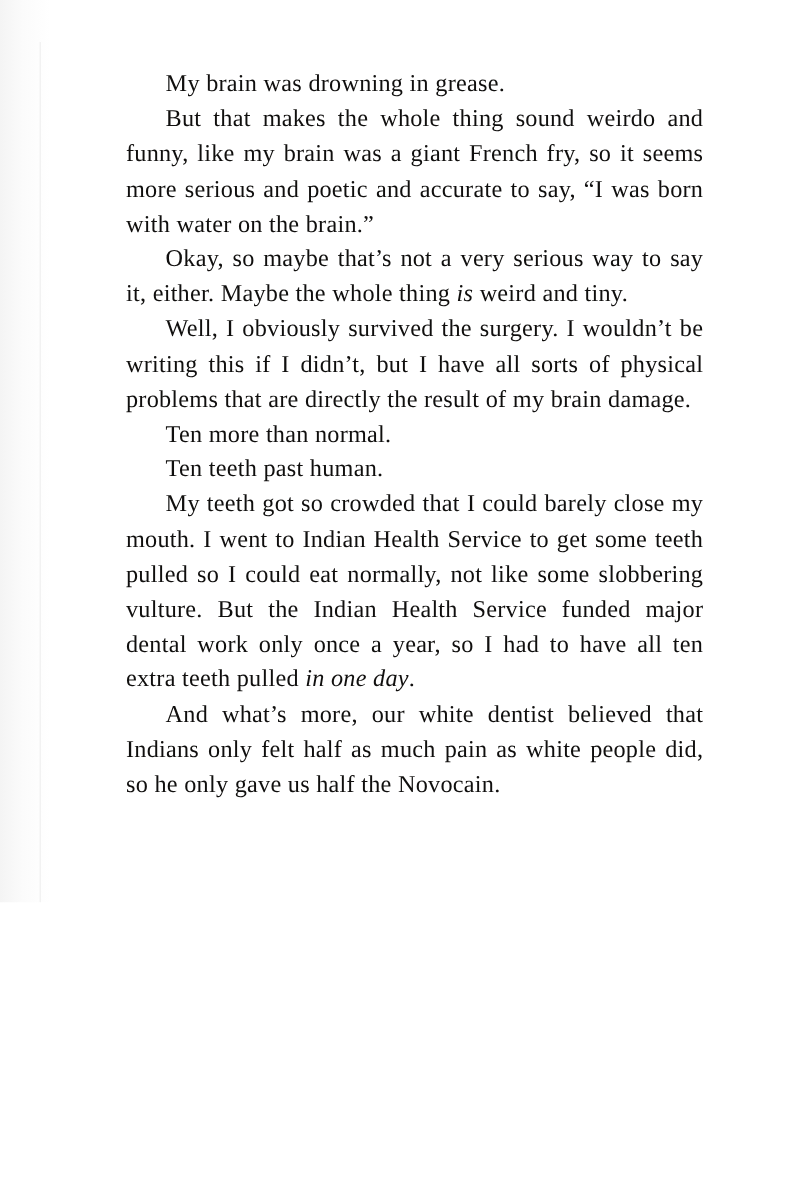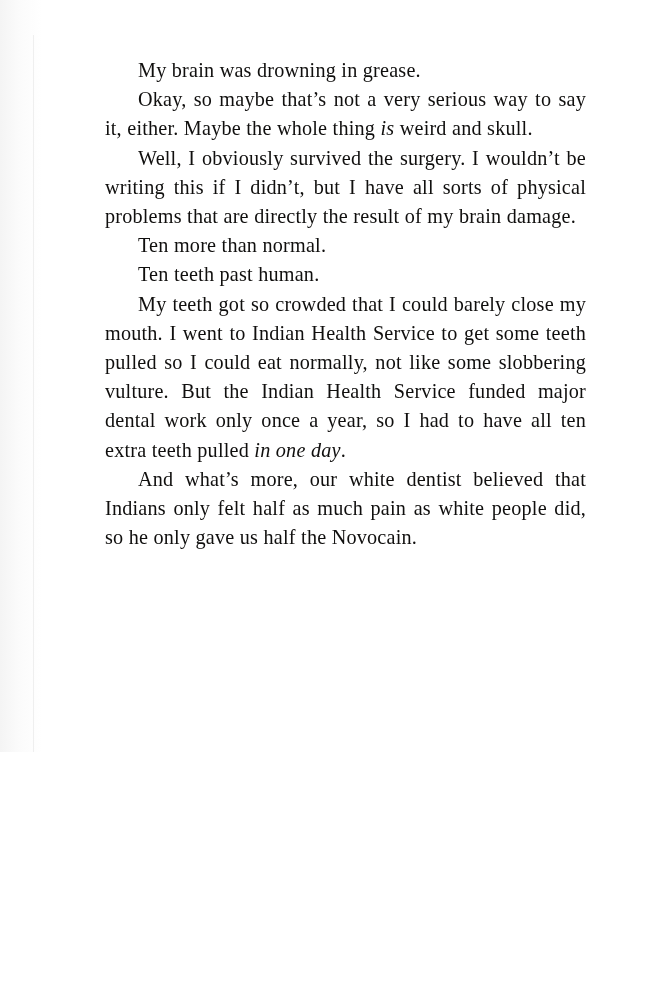--- a/index.html
+++ b/index.html
@@ -84,22 +84,23 @@
 
 <div id="page">
 
   <div id="gutter-shade"></div>
   <div id="gutter-line"></div>
 
   <div id="text-block">
 
     <p class="para">My brain was drowning in grease.</p>
 
+    <p class="para">But that makes the whole thing sound weirdo and funny, like my brain was a giant French fry, so it seems more serious and poetic and accurate to say, “I was born with water on the brain.”</p>
 
-    <p class="para"><span>Okay, so maybe that’s not a very serious way to say it, either. Maybe the whole thing </span><i>is</i><span> weird and skull.</span></p>
+    <p class="para"><span>Okay, so maybe that’s not a very serious way to say it, either. Maybe the whole thing </span><i>is</i><span> weird and tiny.</span></p>
 
 
 
     <p class="para">Well, I obviously survived the surgery. I wouldn’t be writing this if I didn’t, but I have all sorts of physical problems that are directly the result of my brain damage.</p>
 
 
 
     <p class="para">Ten more than normal.</p>
 
     <p class="para">Ten teeth past human.</p>

